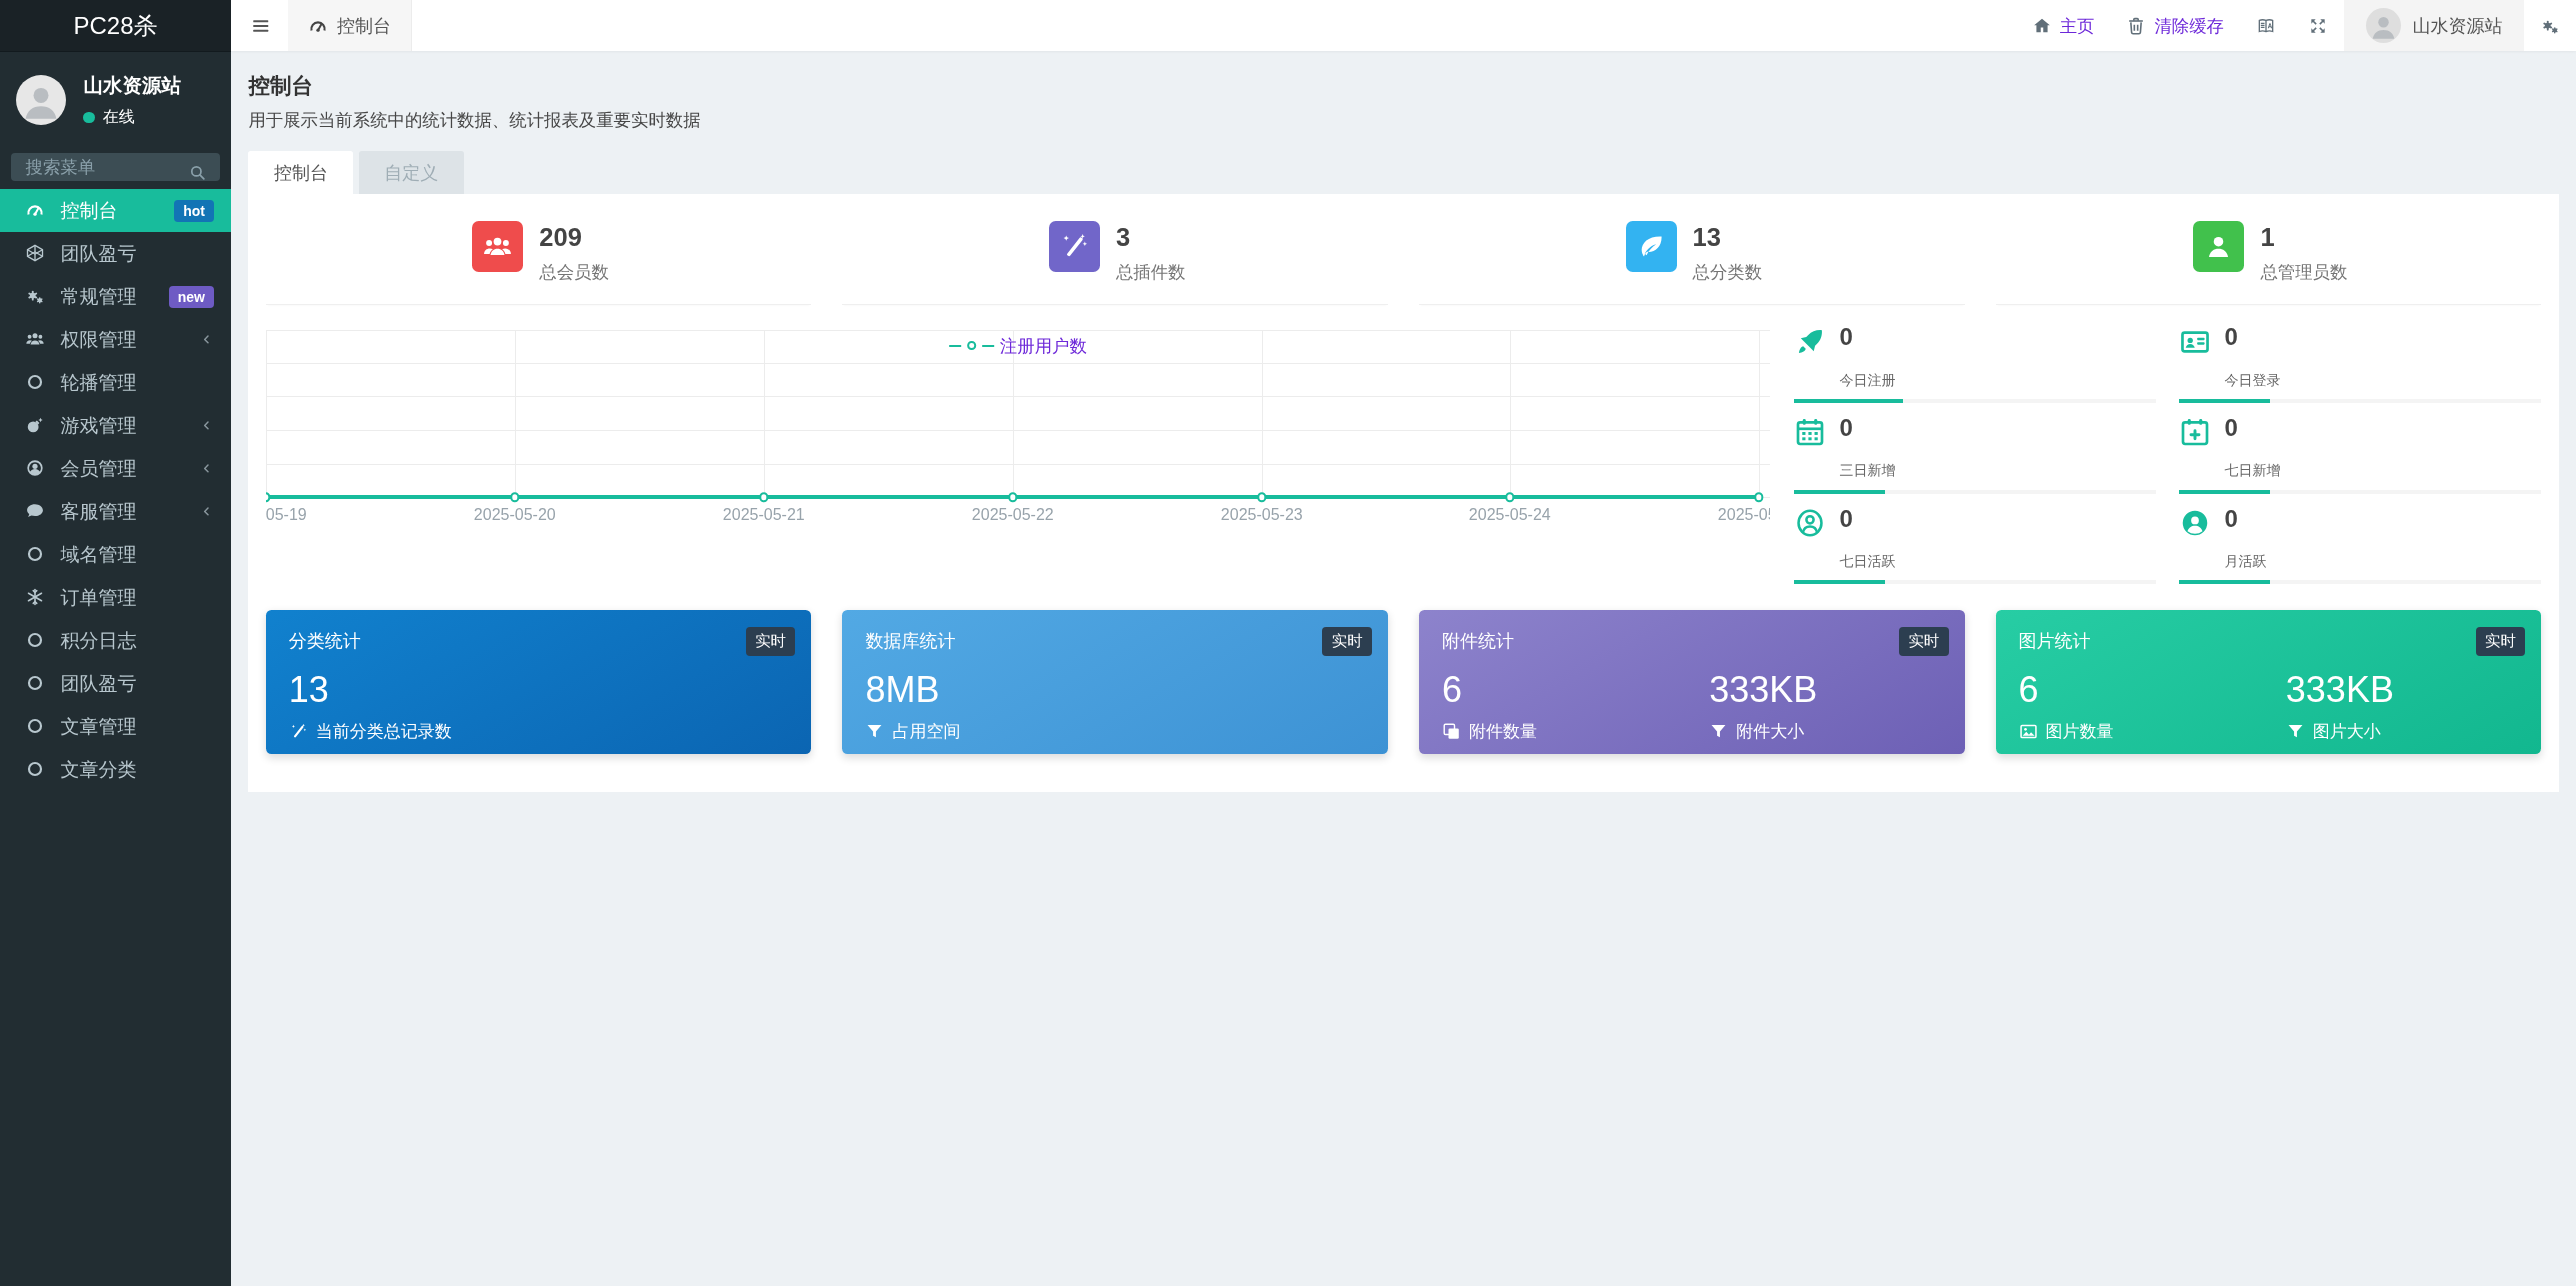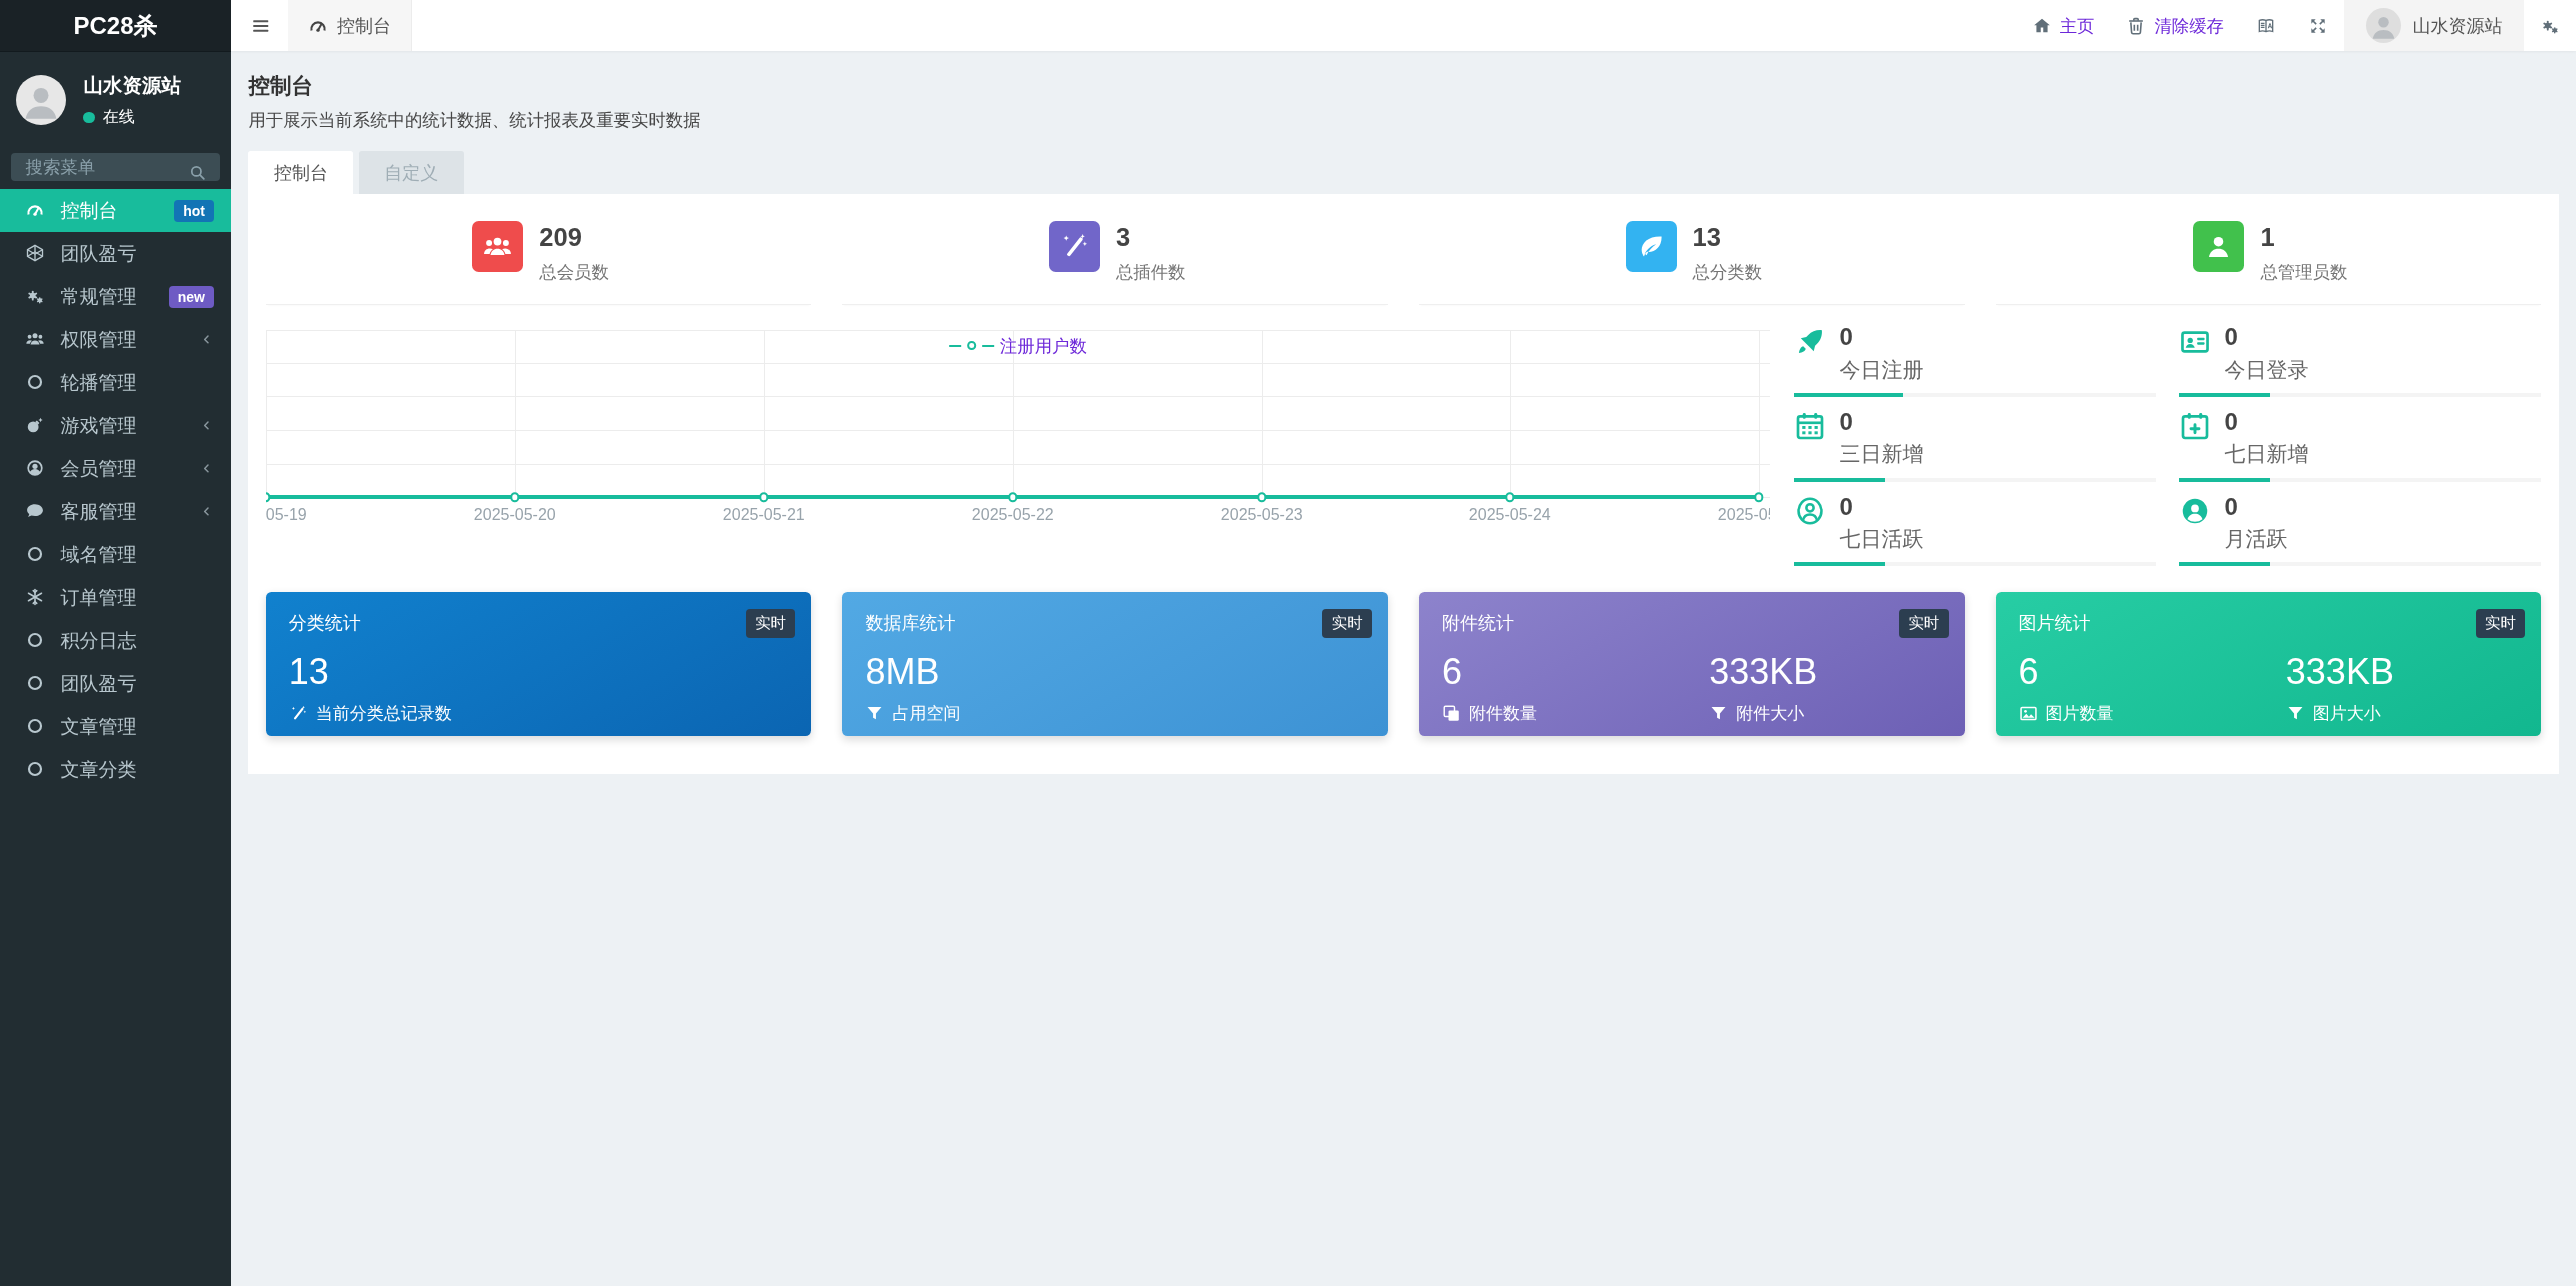--- a/index.html
+++ b/index.html
@@ -3,21 +3,21 @@
 <meta charset="utf-8">
 <style>
   * { box-sizing: border-box; }
   html,body { margin:0; padding:0; width:2576px; height:1287px; overflow:hidden;
     font-family:"Liberation Sans","DejaVu Sans",sans-serif; background:#edf1f4; }
   svg { display:block; width:100%; height:100%; }
 
   
   .sidebar { position:fixed; left:0; top:0; bottom:0; width:231px; background:#222d32; z-index:5; }
   .logo { height:51px; line-height:51px; text-align:center; color:#fff; font-size:24px;
-          background:#1a2226; cursor:pointer;font-weight:bold; }
+          background:#1a2226; cursor:pointer; }
   .userpanel { display:flex; align-items:center; gap:17.4px; padding:20px 16px 12px;
                border-top:0.7px solid #121a1e; }
   .avatar { width:50px; height:50px; border-radius:50%; background:#e7e7e7; overflow:hidden; flex:none; }
   .uname { color:#fff; font-size:19.5px; font-weight:bold; }
   .ustatus { margin-top:8px; color:#fff; font-size:16px; display:flex; align-items:center; gap:8px; }
   .dot { width:11.4px; height:11.4px; border-radius:50%; background:#18bc9c; }
   .searchbox { margin:13.4px 10.7px 8px; position:relative; }
   .searchbox input { width:100%; height:28px; background:#3c4d54; border:none; border-radius:4px;
     color:#cfd8dc; font-size:17.4px; padding:0 43px 0 14.8px; outline:none;
     font-family:"Liberation Sans","DejaVu Sans",sans-serif; }
@@ -80,21 +80,21 @@
   .clegend { position:absolute; top:9.4px; left:50%; transform:translateX(-50%);
              display:flex; align-items:center; gap:6px; color:#6d28d9; font-size:17.4px; cursor:pointer; }
   .ldash { width:12px; height:2px; background:#18bc9c; }
   .lcirc { width:8.7px; height:8.7px; border:2px solid #18bc9c; border-radius:50%; background:#fff; }
 
   .rstats { width:747px; display:grid; grid-template-columns:1fr 1fr;
             column-gap:23px; row-gap:12px; align-content:start; }
   .rrow { display:flex; gap:13.4px; }
   .ricon { width:32px; height:32px; color:#18bc9c; margin-top:1.3px; flex:none; }
   .rval { font-size:24px; font-weight:bold; color:#444; line-height:1.05; }
-  .rlab { font-size:21px; color:#666; margin-top:6px; }
+  .rlab { font-size:14px; color:#666; margin-top:22px; }
   .rbar { height:4px; background:#f4f4f4; margin-top:9.4px; }
   .rbar i { display:block; height:100%; background:#18bc9c; }
 
   .cards { display:grid; grid-template-columns:repeat(4,1fr); gap:31px; margin-top:25.5px; padding-bottom:38px; }
   .bcard { height:144px; border-radius:5.4px; color:#fff; position:relative; padding:19px 23px;
            box-shadow:0 3.4px 8px rgba(0,0,0,.14); }
   .btitle { font-size:18px; }
   .bbadge { position:absolute; top:17.4px; right:16px; background:#2c3e50; font-size:15.4px;
             padding:4px 9.4px; border-radius:4px; }
   .bcols { display:grid; margin-top:17.4px; }

